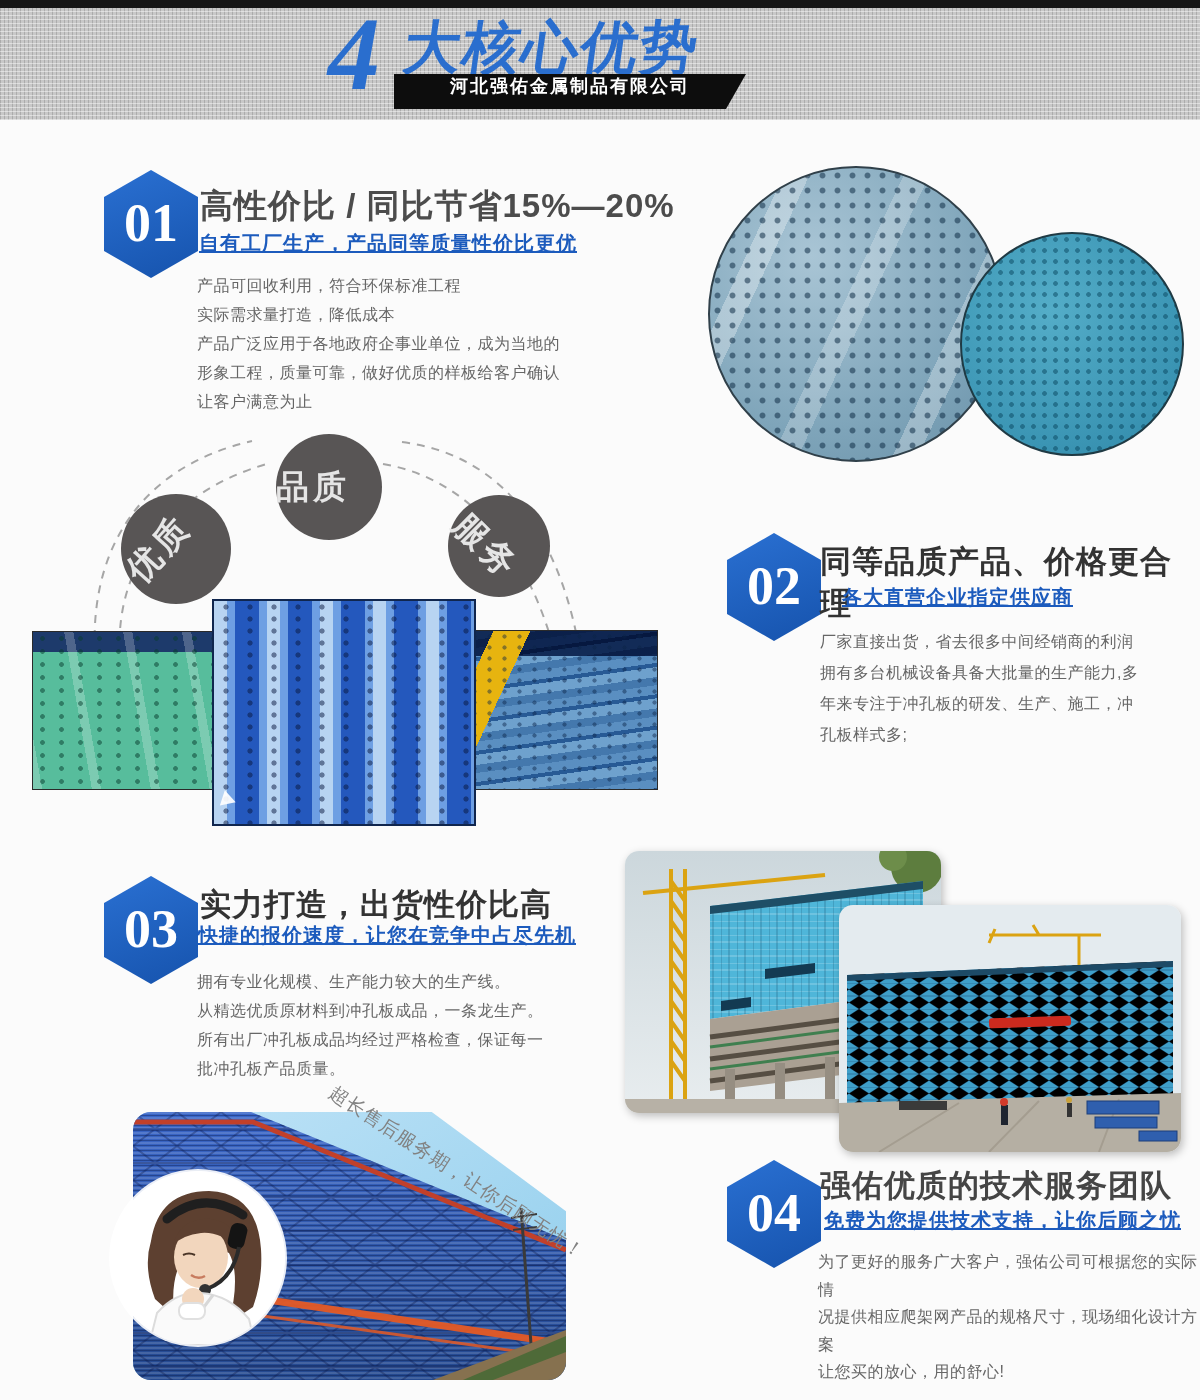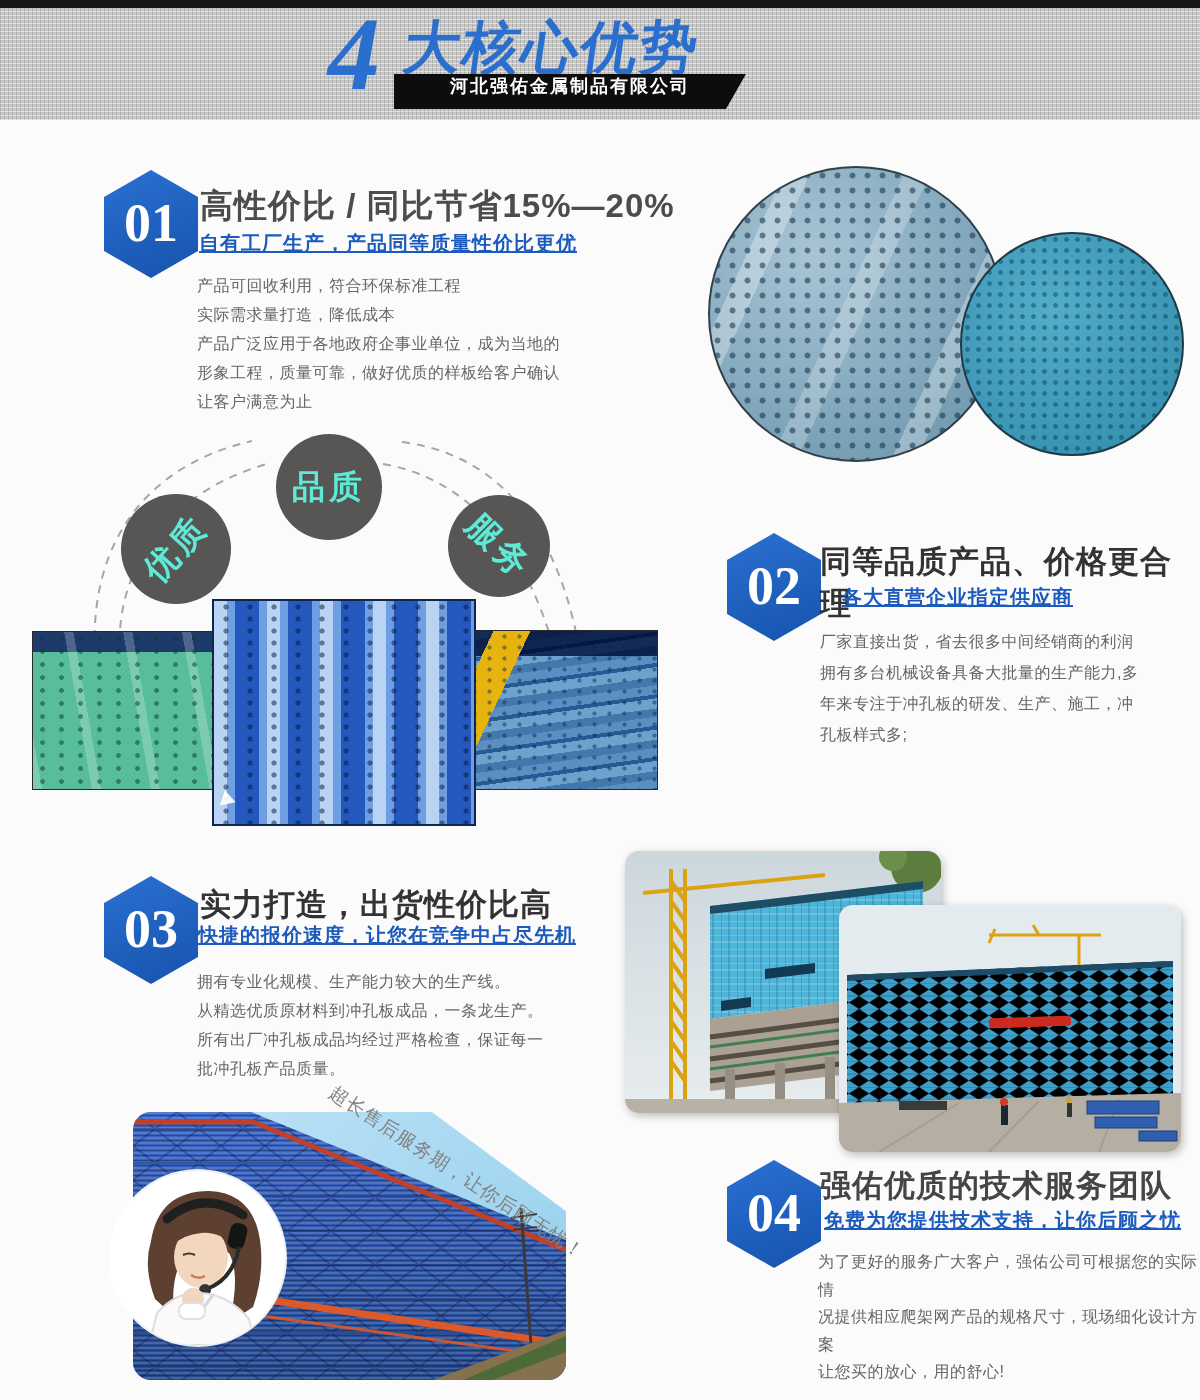--- a/index.html
+++ b/index.html
@@ -28,22 +28,22 @@
        clip-path:polygon(50% 0,100% 25%,100% 75%,50% 100%,0 75%,0 25%);
        color:#fff;font-family:"Liberation Serif",serif;font-weight:bold;font-size:54px;
        text-align:center;line-height:106px;}
 
   .sec-title-sans{font-weight:bold;font-size:33px;color:#4c4c4c;letter-spacing:1px;}
   .sec-title-serif{font-family:"Liberation Serif",serif;font-weight:bold;font-size:31px;color:#333;letter-spacing:1px;}
   .sec-sub{font-family:"Liberation Serif",serif;font-weight:bold;font-size:20px;color:#1c5bbd;letter-spacing:1px;text-decoration:underline;}
   .sec-body{font-size:16px;color:#666;letter-spacing:.5px;}
 
   
-  .qcircle{border-radius:50%;background:#585555;color:#5eead4;font-weight:bold;
-           display:flex;align-items:center;justify-content:center;letter-spacing:4px;}
+  .qcircle{border-radius:50%;background:#585555;color:#e5e5e5;font-weight:bold;
+           display:flex;align-items:center;justify-content:flex-start;letter-spacing:4px;}
 
   
   .cp1{left:708px;top:166px;width:292px;height:292px;border-radius:50%;border:2px solid #30404a;
     background-image:
       radial-gradient(circle, rgba(15,45,70,.55) 2.5px, transparent 3.4px),
       linear-gradient(115deg, transparent 0 18%, rgba(255,255,255,.30) 18% 24%, transparent 24% 46%, rgba(255,255,255,.22) 46% 52%, transparent 52% 74%, rgba(255,255,255,.28) 74% 80%, transparent 80%),
       radial-gradient(circle at 35% 30%, #a9c5d5, #7fa5ba 62%, #688fa6);
     background-size:15px 15px,100% 100%,100% 100%;}
   .cp2{left:960px;top:232px;width:220px;height:220px;border-radius:50%;border:2px solid #1f3a44;
     background-image:

